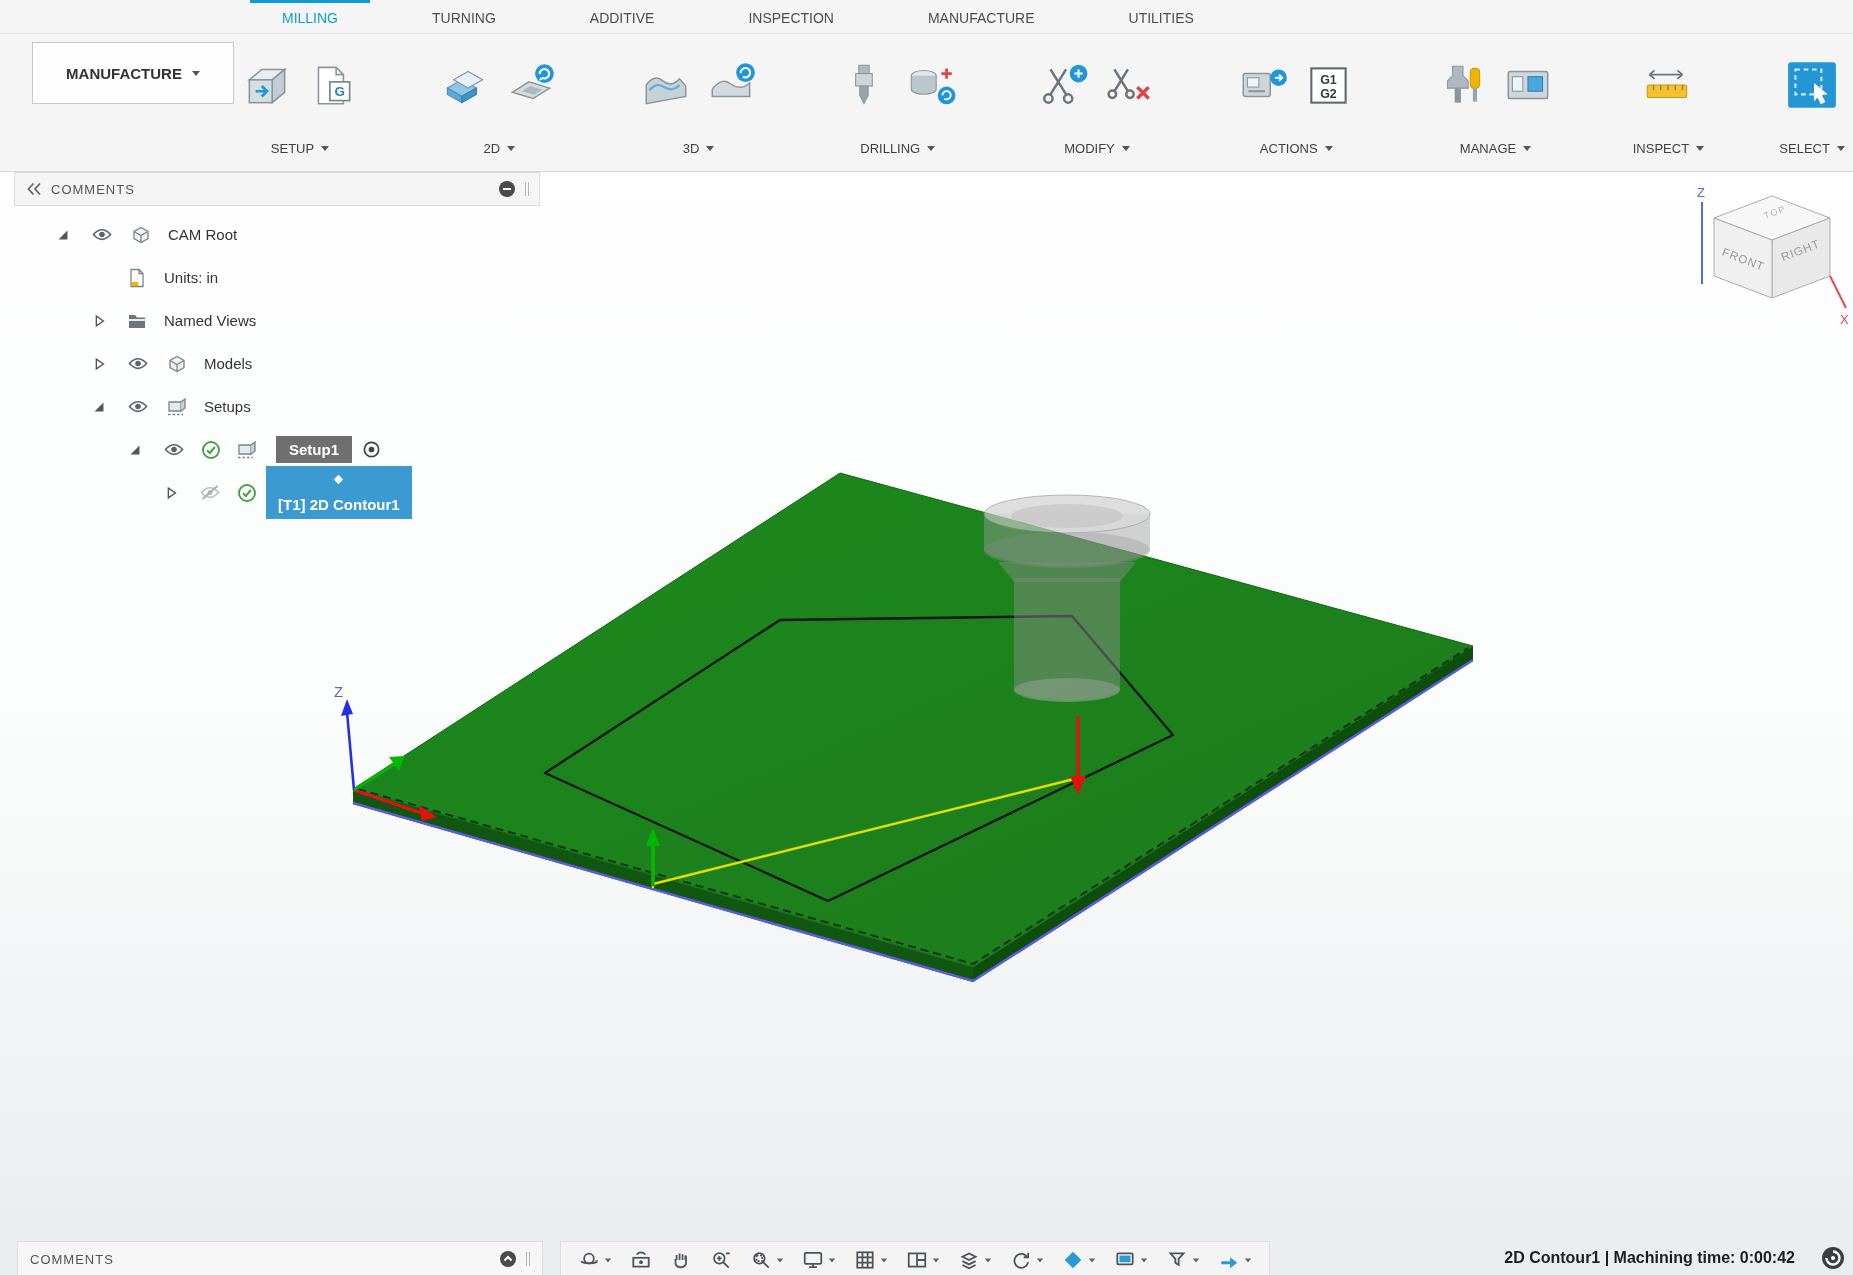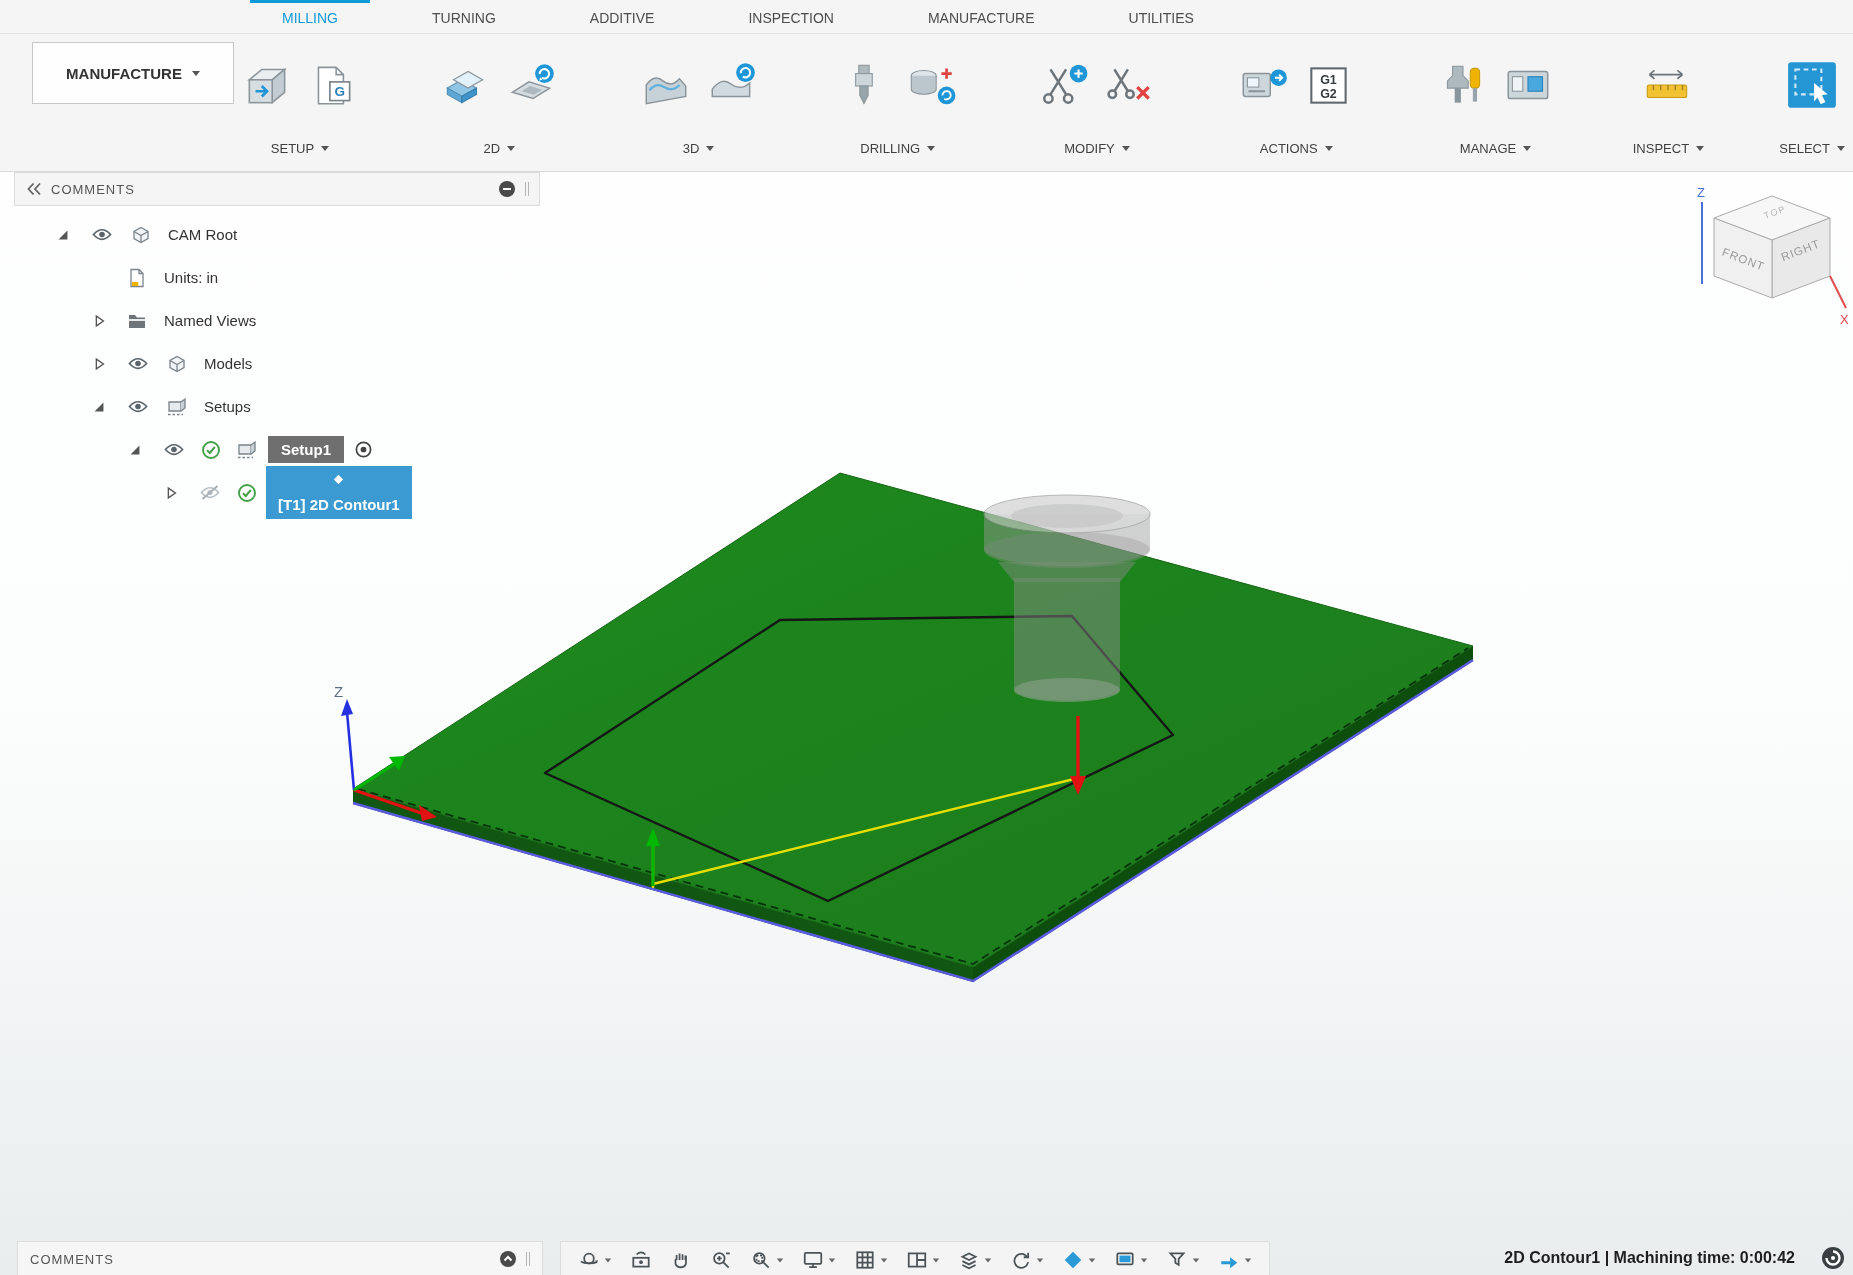--- a/index.html
+++ b/index.html
@@ -45,21 +45,21 @@
   .bheader { height:34px; background:rgba(245,245,245,.96); border:1px solid #dcdcdc;
              display:flex; align-items:center; padding:0 10px; }
   .btitle { font-size:13px; color:#555; letter-spacing:1px; margin-left:8px; flex:1; }
   .grip { width:4px; height:14px; border-left:1.5px solid #b5b5b5; border-right:1.5px solid #b5b5b5;
           margin-left:9px; }
   .tree { padding-top:7px; }
   .trow { height:43px; display:flex; align-items:center; font-size:15px; color:#333; cursor:pointer; }
   .slot { display:flex; justify-content:center; align-items:center; }
   .slot-exp { width:38px; } .slot-eye { width:40px; } .slot-chk { width:34px; } .slot-ic { width:38px; }
   .tlabel { margin-left:8px; white-space:nowrap; }
-  .hl-gray { background:#6f6f6f; color:#fff; font-weight:bold; padding:5px 13px; margin-left:2px; }
+  .hl-gray { background:#6f6f6f; color:#fff; font-weight:bold; padding:5px 13px; margin-left:10px; }
   .hl-blue { background:#3b9ad1; color:#fff; font-weight:bold; padding:6px 12px; margin-left:2px;
              display:flex; align-items:center; gap:9px;flex-direction:column; }
   .target { margin-left:10px; display:flex; align-items:center; }
 
   
   .comments { position:absolute; left:17px; top:1241px; width:526px; height:36px;
               background:rgba(246,246,246,.97); border:1px solid #ddd; display:flex;
               align-items:center; padding:0 12px; z-index:6; }
   .ctitle { font-size:13px; color:#555; letter-spacing:1px; flex:1; }
 

